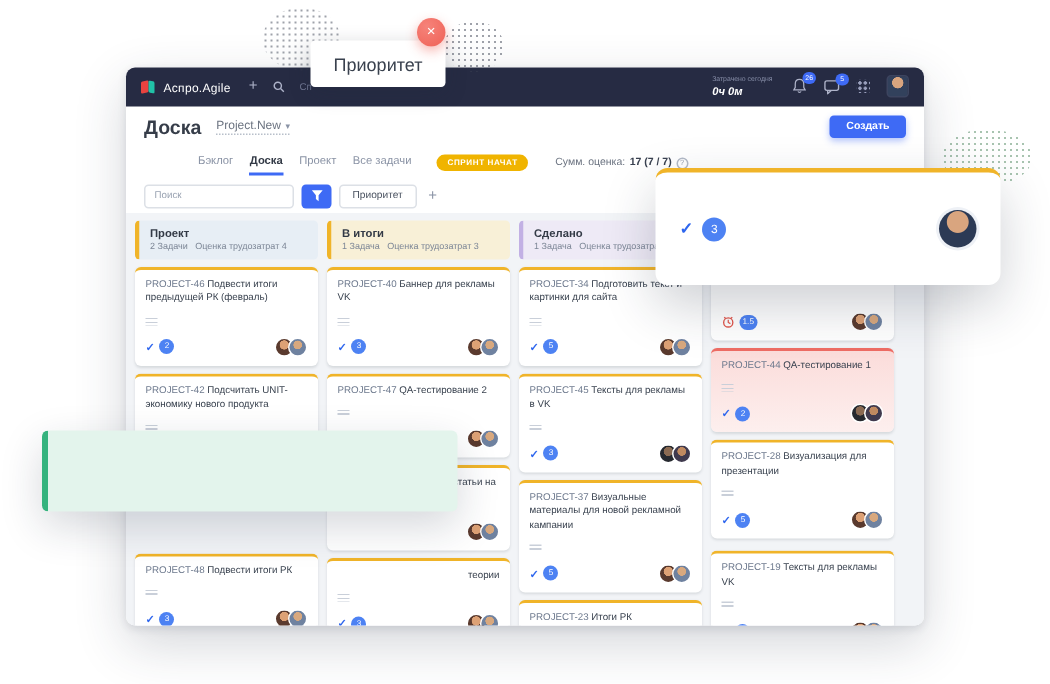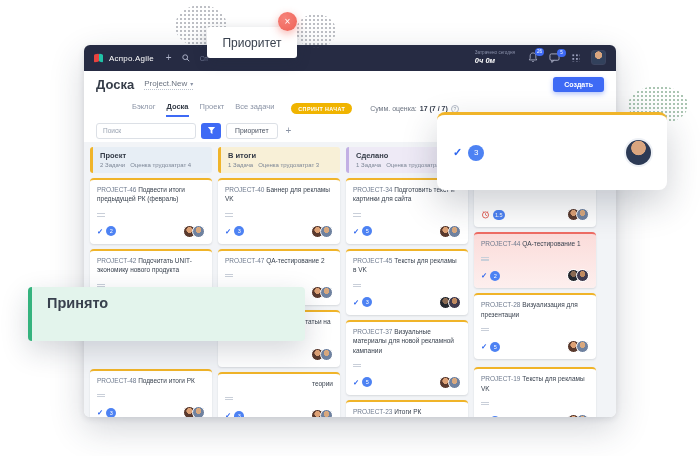--- a/index.html
+++ b/index.html
@@ -432,14 +432,13 @@
 
 <div class="floating-card">
   <div class="fc-foot">
     <span class="fc-check">✓</span>
     <span class="fc-badge">3</span>
     <span class="fc-avatar"></span>
   </div>
 </div>
 
 <div class="accepted">
-  <div class="acc-title">Принято</div>
 </div>
 
 </body></html>

